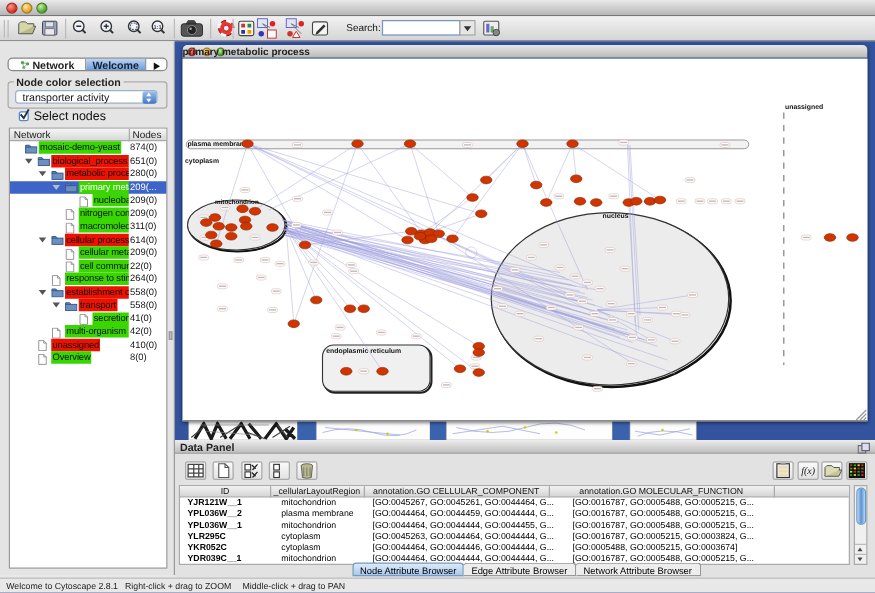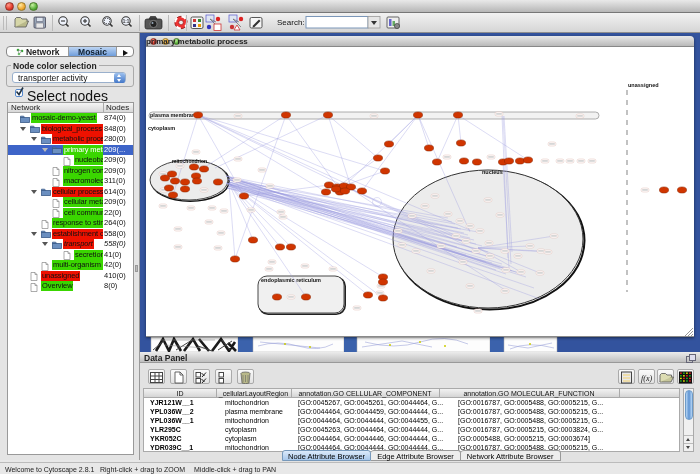--- a/index.html
+++ b/index.html
@@ -99,42 +99,42 @@
 
  <div style="position:absolute;left:6px;top:13px;width:128px;height:11px;border:1px solid #888;border-radius:4px;background:#fdfdfd;overflow:hidden;">
   <div style="position:absolute;left:0;top:0;width:62px;height:11px;text-align:center;font-size:8.5px;font-weight:bold;color:#222;line-height:10px;border-right:1px solid #999;">
     <svg width="8" height="8" viewBox="0 0 8 8" style="vertical-align:-1px;">
           <circle cx="2" cy="2" r="1.3" fill="#3a3"></circle>
           <circle cx="6" cy="3" r="1.3" fill="#3a3"></circle>
           <circle cx="3" cy="6" r="1.3" fill="#6c6"></circle>
           <path d="M2 2 L6 3 L3 6 z" fill="none" stroke="#888" stroke-width="0.6"></path>
         </svg>
     Network</div>
-  <div style="position:absolute;left:62px;top:0;width:47px;height:11px;text-align:center;font-size:8.5px;font-weight:bold;color:#123;line-height:10px;background:linear-gradient(#bcd4f2,#5e91d6);">Mosaic</div>
+  <div style="position:absolute;left:62px;top:0;width:47px;height:11px;text-align:center;font-size:8.5px;font-weight:bold;color:#123;line-height:10px;background:linear-gradient(#bcd4f2,#5e91d6);">Welcome</div>
   <div style="position:absolute;left:109px;top:0;width:19px;height:11px;border-left:1px solid #999;">
    <span style="position:absolute;left:6px;top:2.5px;width:0;height:0;border-top:3.5px solid transparent;border-bottom:3.5px solid transparent;border-left:5px solid #111;"></span>
   </div>
  </div>
 
  <div style="position:absolute;left:6px;top:32px;width:128px;height:22px;border:1px solid #aaa;border-radius:3px;"></div>
  <div style="position:absolute;left:11px;top:28px;background:#e4e4e4;padding:0 2px;font-size:8.5px;font-weight:bold;color:#222;">Node color selection</div>
 
  <div style="position:absolute;left:12px;top:39px;width:114px;height:11px;background:#fff;border:1px solid #9ab0cc;border-radius:3px;">
    <span style="position:absolute;left:5px;top:0px;font-size:8.5px;line-height:10px;color:#111;">transporter activity</span>
    <div style="position:absolute;right:0;top:0;width:11px;height:9.5px;border-radius:2px;background:linear-gradient(#9cc0ee,#4377c8);">
      <span style="position:absolute;left:3px;top:1px;width:0;height:0;border-left:2.5px solid transparent;border-right:2.5px solid transparent;border-bottom:3px solid #fff;"></span>
      <span style="position:absolute;left:3px;top:5.5px;width:0;height:0;border-left:2.5px solid transparent;border-right:2.5px solid transparent;border-top:3px solid #fff;"></span>
    </div>
  </div>
 
  <div style="position:absolute;left:15px;top:56px;width:8px;height:8px;background:#fff;border:1.5px solid #5588cc;border-radius:2px;"></div>
  <svg width="9" height="9" viewBox="0 0 9 9" style="position:absolute;left:15px;top:54px;">
       <path d="M1.5 4.5 l2.5 3 L8 0.5" fill="none" stroke="#234" stroke-width="1.6"></path>
     </svg>
- <div style="position:absolute;left:27px;top:55px;font-size:14px;color:#111;">Select nodes</div>
+ <div style="position:absolute;left:27px;top:55px;font-size:10px;color:#111;">Select nodes</div>
 
  <div style="position:absolute;left:7px;top:69px;width:127px;height:353px;background:#fff;border:1px solid #999;">
   <div style="position:absolute;left:0;top:0;width:125px;height:10px;background:linear-gradient(#f5f5f5,#d8d8d8);border-bottom:1px solid #aaa;">
    <span style="position:absolute;left:3px;top:0;font-size:8px;color:#222;line-height:10px;">Network</span>
    <span style="position:absolute;left:98px;top:0;font-size:8px;color:#222;line-height:10px;">Nodes</span>
    <span style="position:absolute;left:95px;top:0;width:1px;height:10px;background:#aaa;"></span>
   </div>
  </div>
 <div style="position:absolute;left:8px;top:80.0px;width:125px;height:10.5px;">
       <span style="position:absolute;left:12px;top:1.5px;line-height:0;">
@@ -148,21 +148,21 @@
     </div>
 <div style="position:absolute;left:8px;top:90.5px;width:125px;height:10.5px;">
       <span style="position:absolute;left:12px;top:2px;width:0;height:0;border-left:3.5px solid transparent;border-right:3.5px solid transparent;border-top:4.5px solid #555;margin-top:1px;"></span>
       <span style="position:absolute;left:22px;top:1.5px;line-height:0;">
         <svg style="display:block" width="10" height="8" viewBox="0 0 10 8">
           <rect x="0.5" y="2.5" width="9" height="5" fill="#6b8fc0" stroke="#3a5a88" stroke-width="0.8"></rect>
           <path d="M0.5 2.5 v-1.3 h3.2 l1 1.3 z" fill="#6b8fc0" stroke="#3a5a88" stroke-width="0.8"></path>
         </svg>
       </span>
       <span style="position:absolute;left:33px;top:0px;height:10px;max-width:62px;overflow:hidden;white-space:nowrap;background:#ee1100;color:#111;font-size:7.5px;letter-spacing:-0.1px;line-height:10.5px;padding:0 1px;">biological_process</span>
-      <span style="position:absolute;left:96px;top:0px;font-size:7.5px;line-height:10.5px;color:#111;">848(0)</span>
+      <span style="position:absolute;left:96px;top:0px;font-size:7.5px;line-height:10.5px;color:#111;">651(0)</span>
     </div>
 <div style="position:absolute;left:8px;top:101.0px;width:125px;height:10.5px;">
       <span style="position:absolute;left:23px;top:2px;width:0;height:0;border-left:3.5px solid transparent;border-right:3.5px solid transparent;border-top:4.5px solid #555;margin-top:1px;"></span>
       <span style="position:absolute;left:33px;top:1.5px;line-height:0;">
         <svg style="display:block" width="10" height="8" viewBox="0 0 10 8">
           <rect x="0.5" y="2.5" width="9" height="5" fill="#6b8fc0" stroke="#3a5a88" stroke-width="0.8"></rect>
           <path d="M0.5 2.5 v-1.3 h3.2 l1 1.3 z" fill="#6b8fc0" stroke="#3a5a88" stroke-width="0.8"></path>
         </svg>
       </span>
       <span style="position:absolute;left:44px;top:0px;height:10px;max-width:51px;overflow:hidden;white-space:nowrap;background:#ee1100;color:#111;font-size:7.5px;letter-spacing:-0.1px;line-height:10.5px;padding:0 1px;">metabolic process</span>
@@ -254,21 +254,21 @@
       <span style="position:absolute;left:23px;top:2px;width:0;height:0;border-left:3.5px solid transparent;border-right:3.5px solid transparent;border-top:4.5px solid #555;margin-top:1px;"></span>
       <span style="position:absolute;left:33px;top:1.5px;line-height:0;">
         <svg style="display:block" width="10" height="8" viewBox="0 0 10 8">
           <rect x="0.5" y="2.5" width="9" height="5" fill="#6b8fc0" stroke="#3a5a88" stroke-width="0.8"></rect>
           <path d="M0.5 2.5 v-1.3 h3.2 l1 1.3 z" fill="#6b8fc0" stroke="#3a5a88" stroke-width="0.8"></path>
         </svg>
       </span>
       <span style="position:absolute;left:44px;top:0px;height:10px;max-width:51px;overflow:hidden;white-space:nowrap;background:#ee1100;color:#111;font-size:7.5px;letter-spacing:-0.1px;line-height:10.5px;padding:0 1px;">establishment of lo</span>
       <span style="position:absolute;left:96px;top:0px;font-size:7.5px;line-height:10.5px;color:#111;">558(0)</span>
     </div>
-<div style="position:absolute;left:8px;top:206.0px;width:140px;height:10.5px;font-style:italic;">
+<div style="position:absolute;left:8px;top:206.0px;width:140px;height:10.5px;">
       <span style="position:absolute;left:34px;top:2px;width:0;height:0;border-left:3.5px solid transparent;border-right:3.5px solid transparent;border-top:4.5px solid #555;margin-top:1px;"></span>
       <span style="position:absolute;left:44px;top:1.5px;line-height:0;">
         <svg style="display:block" width="10" height="8" viewBox="0 0 10 8">
           <rect x="0.5" y="2.5" width="9" height="5" fill="#6b8fc0" stroke="#3a5a88" stroke-width="0.8"></rect>
           <path d="M0.5 2.5 v-1.3 h3.2 l1 1.3 z" fill="#6b8fc0" stroke="#3a5a88" stroke-width="0.8"></path>
         </svg>
       </span>
       <span style="position:absolute;left:55px;top:0px;height:10px;max-width:40px;overflow:hidden;white-space:nowrap;background:#ee1100;color:#111;font-size:7.5px;letter-spacing:-0.1px;line-height:10.5px;padding:0 1px;">transport</span>
       <span style="position:absolute;left:96px;top:0px;font-size:7.5px;line-height:10.5px;color:#111;">558(0)</span>
     </div>

